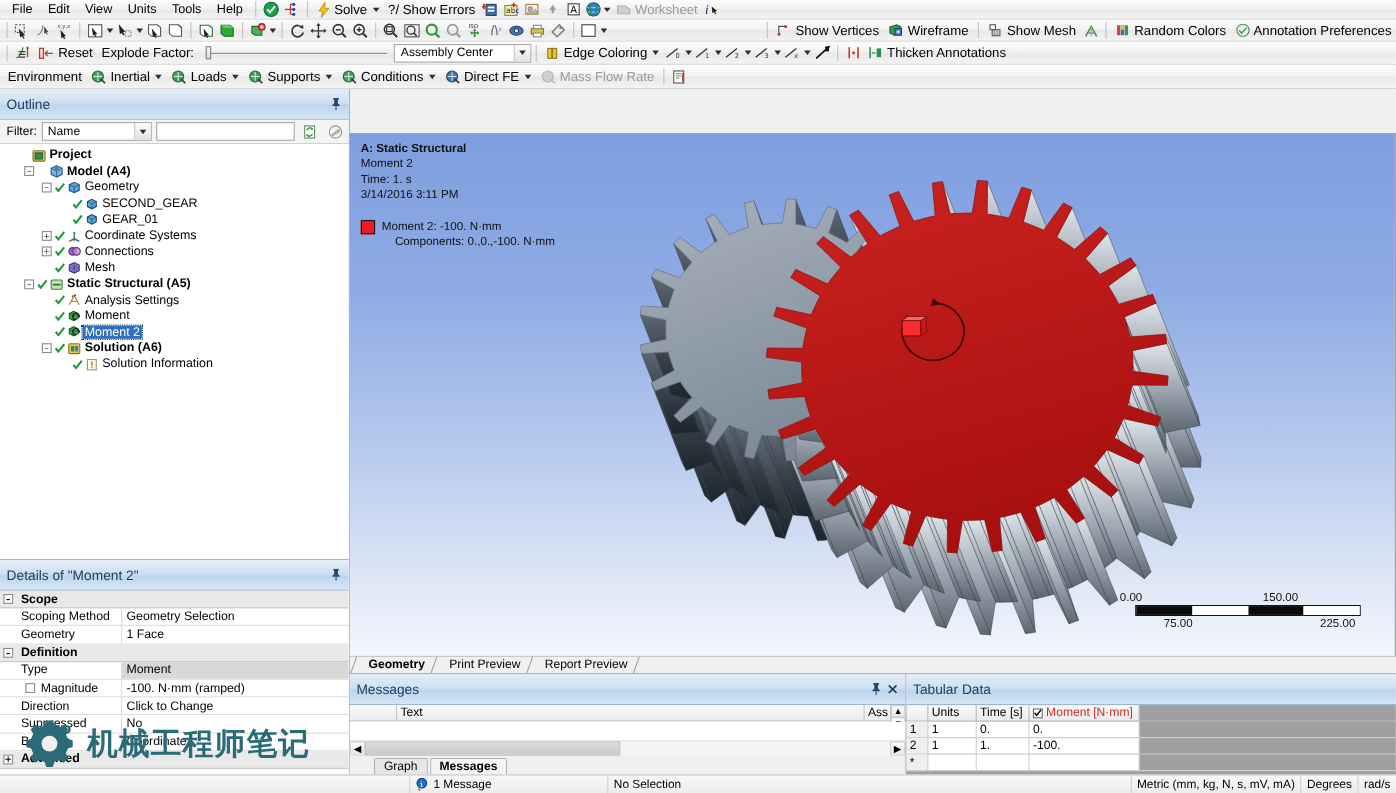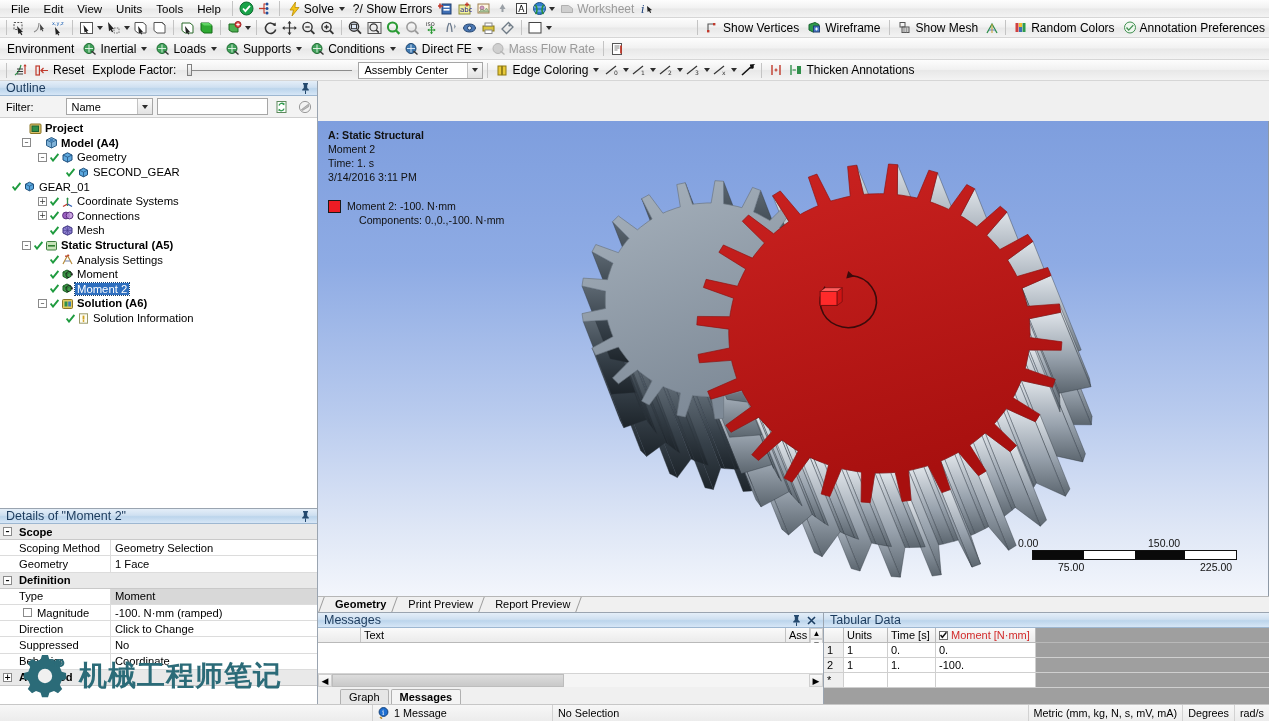--- a/index.html
+++ b/index.html
@@ -51,21 +51,21 @@
   svg { display: block; }
 
   
   #body { flex: 1; display: flex; min-height: 0; }
 
   
   #left { width: 318px; flex: none; display: flex; flex-direction: column; background: #fff;
           border-right: 1px solid #9aa4b0; }
 
   .panelhdr {
-    height: 15px; display: flex; align-items: center;
+    height: 28px; display: flex; align-items: center;
     padding: 0 4px 0 6px;
     background: linear-gradient(to bottom, #e4eef8 0%, #cfe0f1 45%, #bcd5ec 55%, #d6e6f6 100%);
     border-bottom: 1px solid #9db7d1;
     font-size: 12.5px; color: #1b3a5c;
     flex: none;
   }
   .panelhdr .ttl { flex: 1; }
   .pin { font-size: 11px; color: #20456b; cursor: default; padding: 0 3px; }
 
   .filterbar {
@@ -511,86 +511,20 @@
     </div>
     <div class="btn tx">
       <svg width="14" height="13" viewBox="0 0 14 13">
           <circle cx="7" cy="6.5" r="5.5" fill="#eef7ee" stroke="#3f8f4f"></circle>
           <path d="M3.5 6.5l2.2 2.6 4.6-5" stroke="#3f8f4f" stroke-width="1.3" fill="none"></path>
         </svg>
       <span class="lab">Annotation Preferences</span>
     </div>
   </div>
 
-  <div class="bar ctxrow">
-    <div class="btn tx">
-      <span class="lab">Environment</span>
-    </div>
-    <div class="btn tx">
-      <svg width="15" height="14" viewBox="0 0 15 14">
-          <circle cx="7" cy="6.5" r="5" fill="#3fa05a" stroke="#1d6b2f"></circle>
-          <path d="M3 6.5h8M7 2.5v8" stroke="#eaf7ea" stroke-width="0.9"></path>
-          <path d="M9.5 9l4 3.5" stroke="#333" stroke-width="1.4"></path>
-        </svg>
-      <span class="lab">Inertial</span>
-      <span class="caret"></span>
-    </div>
-    <div class="btn tx">
-      <svg width="15" height="14" viewBox="0 0 15 14">
-          <circle cx="7" cy="6.5" r="5" fill="#3fa05a" stroke="#1d6b2f"></circle>
-          <path d="M3 6.5h8M7 2.5v8" stroke="#eaf7ea" stroke-width="0.9"></path>
-          <path d="M9.5 9l4 3.5" stroke="#333" stroke-width="1.4"></path>
-        </svg>
-      <span class="lab">Loads</span>
-      <span class="caret"></span>
-    </div>
-    <div class="btn tx">
-      <svg width="15" height="14" viewBox="0 0 15 14">
-          <circle cx="7" cy="6.5" r="5" fill="#3fa05a" stroke="#1d6b2f"></circle>
-          <path d="M3 6.5h8M7 2.5v8" stroke="#eaf7ea" stroke-width="0.9"></path>
-          <path d="M9.5 9l4 3.5" stroke="#333" stroke-width="1.4"></path>
-        </svg>
-      <span class="lab">Supports</span>
-      <span class="caret"></span>
-    </div>
-    <div class="btn tx">
-      <svg width="15" height="14" viewBox="0 0 15 14">
-          <circle cx="7" cy="6.5" r="5" fill="#3fa05a" stroke="#1d6b2f"></circle>
-          <path d="M3 6.5h8M7 2.5v8" stroke="#eaf7ea" stroke-width="0.9"></path>
-          <path d="M9.5 9l4 3.5" stroke="#333" stroke-width="1.4"></path>
-        </svg>
-      <span class="lab">Conditions</span>
-      <span class="caret"></span>
-    </div>
-    <div class="btn tx">
-      <svg width="15" height="14" viewBox="0 0 15 14">
-          <circle cx="7" cy="6.5" r="5" fill="#3f79b0" stroke="#1d4570"></circle>
-          <path d="M3 6.5h8M7 2.5v8" stroke="#eaf2fa" stroke-width="0.9"></path>
-          <path d="M9.5 9l4 3.5" stroke="#333" stroke-width="1.4"></path>
-        </svg>
-      <span class="lab">Direct FE</span>
-      <span class="caret"></span>
-    </div>
-    <div class="btn tx dis">
-      <svg width="15" height="14" viewBox="0 0 15 14">
-          <circle cx="7" cy="6.5" r="5" fill="#cfcfcf" stroke="#b4b4b4"></circle>
-          <path d="M9.5 9l4 3.5" stroke="#b4b4b4" stroke-width="1.4"></path>
-        </svg>
-      <span class="lab">Mass Flow Rate</span>
-    </div>
-    <div class="sep"></div>
-    <div class="btn">
-      <svg width="15" height="14" viewBox="0 0 15 14">
-          <rect x="2.5" y="1.5" width="9" height="11" fill="#fff" stroke="#555"></rect>
-          <path d="M4.5 4h5M4.5 6h5M4.5 8h3" stroke="#777" stroke-width="0.9"></path>
-          <path d="M11 3.5v8" stroke="#c0392b" stroke-width="1.8"></path>
-        </svg>
-    </div>
-  </div>
-
   <div class="bar tbrow2">
     <div class="sep"></div>
     <div class="btn">
       <svg width="16" height="15" viewBox="0 0 16 15">
           <path d="M2 12c3-2 5-6 6-10" stroke="#2f8f4a" stroke-width="1.2" fill="none"></path>
           <path d="M4 11h6M4 8.5h6M4 6h6" stroke="#3a3a3a" stroke-width="1.1"></path>
           <path d="M12 2v9" stroke="#c0392b" stroke-width="1.2"></path>
           <path d="M12 1l1.6 2.2h-3.2z" fill="#c0392b"></path>
         </svg>
     </div>
@@ -671,40 +605,106 @@
           <path d="M5.5 7h3M7 5.5v3" stroke="#c0392b" stroke-width="1.2"></path>
         </svg>
     </div>
     <div class="btn tx">
       <svg width="14" height="14" viewBox="0 0 14 14">
           <path d="M2 2v10" stroke="#2f8f4a" stroke-width="1.4"></path>
           <rect x="8" y="3" width="4" height="8" fill="#2f8f4a"></rect>
           <path d="M3.5 7h3.4" stroke="#2f8f4a" stroke-width="1.2"></path>
         </svg>
       <span class="lab">Thicken Annotations</span>
+    </div>
+  </div>
+
+  <div class="bar ctxrow">
+    <div class="btn tx">
+      <span class="lab">Environment</span>
+    </div>
+    <div class="btn tx">
+      <svg width="15" height="14" viewBox="0 0 15 14">
+          <circle cx="7" cy="6.5" r="5" fill="#3fa05a" stroke="#1d6b2f"></circle>
+          <path d="M3 6.5h8M7 2.5v8" stroke="#eaf7ea" stroke-width="0.9"></path>
+          <path d="M9.5 9l4 3.5" stroke="#333" stroke-width="1.4"></path>
+        </svg>
+      <span class="lab">Inertial</span>
+      <span class="caret"></span>
+    </div>
+    <div class="btn tx">
+      <svg width="15" height="14" viewBox="0 0 15 14">
+          <circle cx="7" cy="6.5" r="5" fill="#3fa05a" stroke="#1d6b2f"></circle>
+          <path d="M3 6.5h8M7 2.5v8" stroke="#eaf7ea" stroke-width="0.9"></path>
+          <path d="M9.5 9l4 3.5" stroke="#333" stroke-width="1.4"></path>
+        </svg>
+      <span class="lab">Loads</span>
+      <span class="caret"></span>
+    </div>
+    <div class="btn tx">
+      <svg width="15" height="14" viewBox="0 0 15 14">
+          <circle cx="7" cy="6.5" r="5" fill="#3fa05a" stroke="#1d6b2f"></circle>
+          <path d="M3 6.5h8M7 2.5v8" stroke="#eaf7ea" stroke-width="0.9"></path>
+          <path d="M9.5 9l4 3.5" stroke="#333" stroke-width="1.4"></path>
+        </svg>
+      <span class="lab">Supports</span>
+      <span class="caret"></span>
+    </div>
+    <div class="btn tx">
+      <svg width="15" height="14" viewBox="0 0 15 14">
+          <circle cx="7" cy="6.5" r="5" fill="#3fa05a" stroke="#1d6b2f"></circle>
+          <path d="M3 6.5h8M7 2.5v8" stroke="#eaf7ea" stroke-width="0.9"></path>
+          <path d="M9.5 9l4 3.5" stroke="#333" stroke-width="1.4"></path>
+        </svg>
+      <span class="lab">Conditions</span>
+      <span class="caret"></span>
+    </div>
+    <div class="btn tx">
+      <svg width="15" height="14" viewBox="0 0 15 14">
+          <circle cx="7" cy="6.5" r="5" fill="#3f79b0" stroke="#1d4570"></circle>
+          <path d="M3 6.5h8M7 2.5v8" stroke="#eaf2fa" stroke-width="0.9"></path>
+          <path d="M9.5 9l4 3.5" stroke="#333" stroke-width="1.4"></path>
+        </svg>
+      <span class="lab">Direct FE</span>
+      <span class="caret"></span>
+    </div>
+    <div class="btn tx dis">
+      <svg width="15" height="14" viewBox="0 0 15 14">
+          <circle cx="7" cy="6.5" r="5" fill="#cfcfcf" stroke="#b4b4b4"></circle>
+          <path d="M9.5 9l4 3.5" stroke="#b4b4b4" stroke-width="1.4"></path>
+        </svg>
+      <span class="lab">Mass Flow Rate</span>
+    </div>
+    <div class="sep"></div>
+    <div class="btn">
+      <svg width="15" height="14" viewBox="0 0 15 14">
+          <rect x="2.5" y="1.5" width="9" height="11" fill="#fff" stroke="#555"></rect>
+          <path d="M4.5 4h5M4.5 6h5M4.5 8h3" stroke="#777" stroke-width="0.9"></path>
+          <path d="M11 3.5v8" stroke="#c0392b" stroke-width="1.8"></path>
+        </svg>
     </div>
   </div>
 
   <div id="body">
 
     <div id="left">
 
       <div class="panelhdr">
         <span class="ttl">Outline</span>
         <span class="pin">
           <svg width="9" height="11" viewBox="0 0 9 11">
               <path d="M2 0h5v1.2l-.8.6V5l1.6 1.4v1H1.2v-1L2.8 5V1.8L2 1.2z" fill="#24496e"></path>
               <path d="M4.5 7.4V11" stroke="#24496e" stroke-width="1"></path>
             </svg>
         </span>
       </div>
 
       <div class="filterbar">
         <span class="flabel">Filter:</span>
-        <div class="combo" style="width:106px;margin-left:28px;">
+        <div class="combo" style="width:106px;">
           <span>Name</span>
           <span class="cbtn">
               <span class="caret" style="margin:0"></span>
             </span>
         </div>
         <div class="txtin" style="width:134px;">
           <span></span>
         </div>
         <div class="btn">
           <svg width="14" height="14" viewBox="0 0 14 14">
@@ -769,21 +769,21 @@
               </svg>
             </span>
             <span class="ic">
               <svg width="13" height="13" viewBox="0 0 13 13">
                 <path d="M2.5 4.2 L6.5 2.2 L10.5 4.2 L10.5 8.8 L6.5 10.8 L2.5 8.8 Z" fill="#59a7de" stroke="#1c4c78"></path>
                 <path d="M2.5 4.2 L6.5 6.2 L10.5 4.2 M6.5 6.2 V10.8" stroke="#1c4c78" stroke-width="0.7" fill="none"></path>
               </svg>
             </span>
             <span class="lb">SECOND_GEAR</span>
           </div>
-          <div class="tn" style="">
+          <div class="tn" style="padding-left: 54px;">
             <span class="expsp"></span>
             <span class="ck">
               <svg width="9" height="9" viewBox="0 0 9 9">
                 <path d="M0.6 4.6 L3 7.6 L8.4 0.9" stroke="#1f9b3f" stroke-width="1.9" fill="none"></path>
               </svg>
             </span>
             <span class="ic">
               <svg width="13" height="13" viewBox="0 0 13 13">
                 <path d="M2.5 4.2 L6.5 2.2 L10.5 4.2 L10.5 8.8 L6.5 10.8 L2.5 8.8 Z" fill="#59a7de" stroke="#1c4c78"></path>
                 <path d="M2.5 4.2 L6.5 6.2 L10.5 4.2 M6.5 6.2 V10.8" stroke="#1c4c78" stroke-width="0.7" fill="none"></path>

